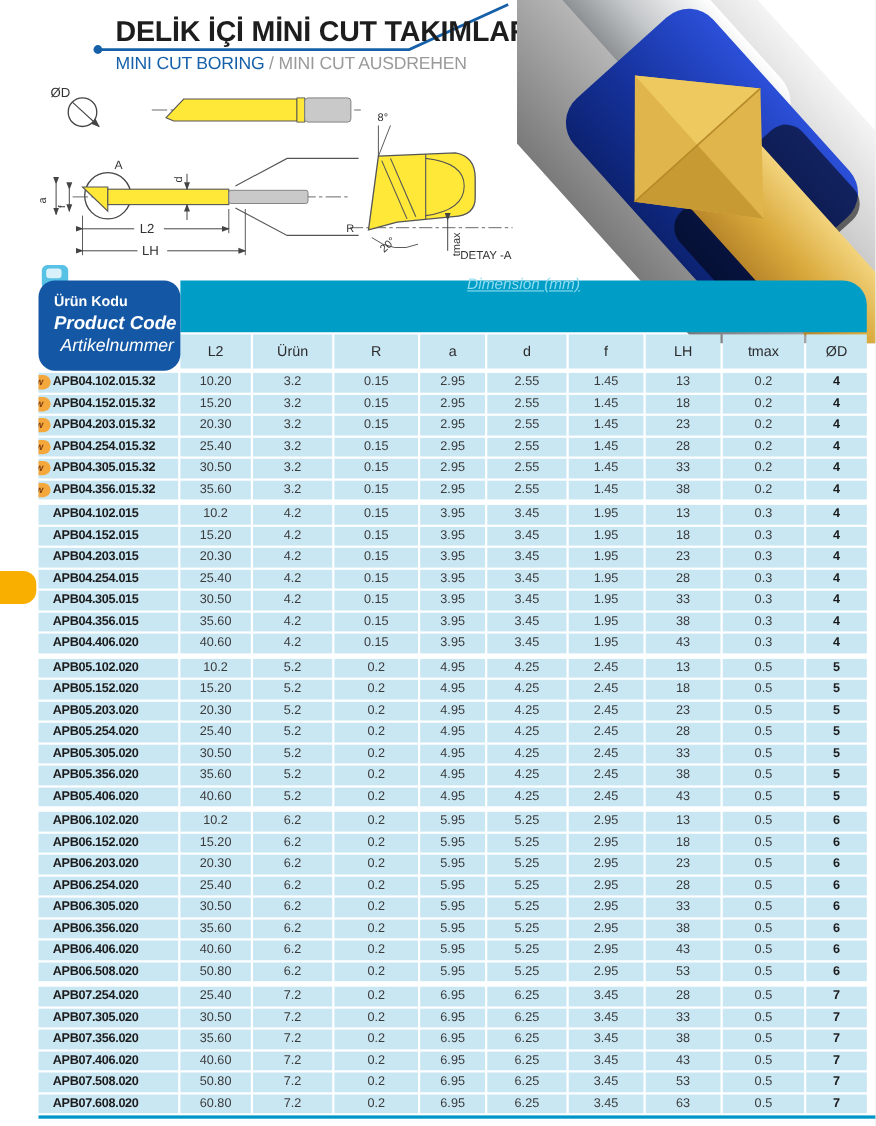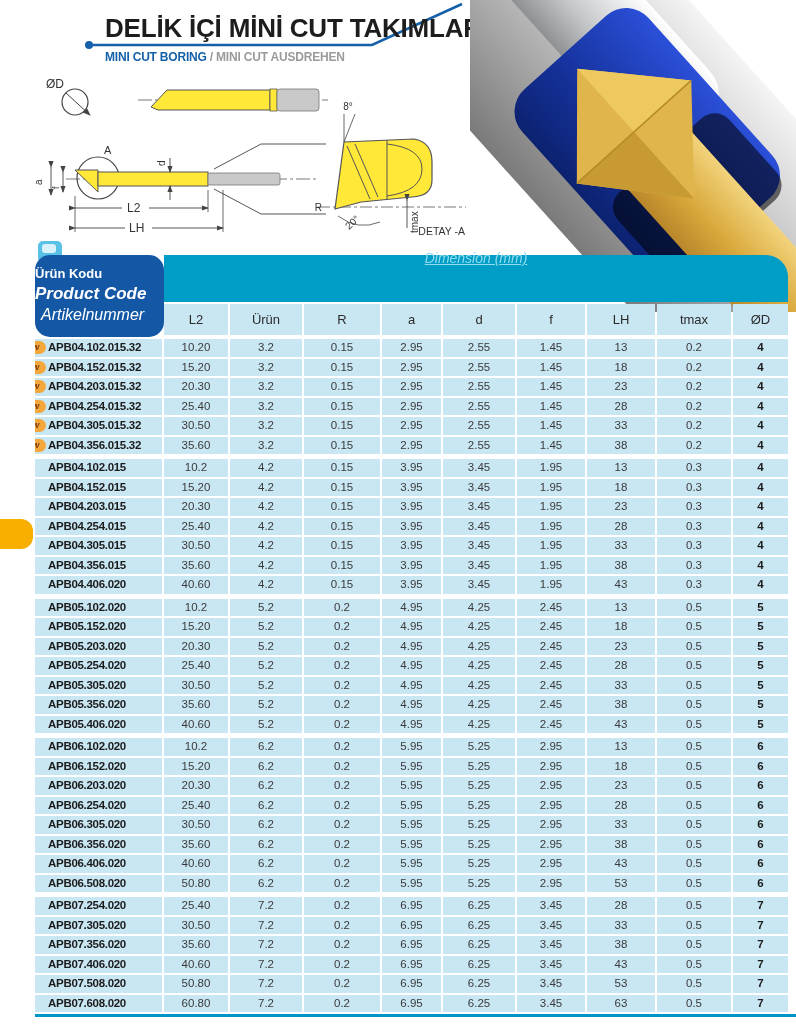--- a/index.html
+++ b/index.html
@@ -7,21 +7,21 @@
   #page{
     position:relative;width:796px;height:1024px;background:#ffffff;
     overflow:hidden;font-family:"Liberation Sans",sans-serif;margin:0 auto;
   }
   
   #title{
     position:absolute;left:105px;top:13px;font-size:26px;font-weight:bold;
     color:#1d1d1d;letter-spacing:-0.2px;white-space:nowrap;
   }
   #subtitle{
-    position:absolute;left:105px;top:50px;font-size:12px;font-weight:bold;
+    position:absolute;left:105px;top:50px;font-size:16px;font-weight:normal;
     white-space:nowrap;letter-spacing:-0.2px;
   }
   #subtitle .blue{color:#1560a8;}
   #subtitle .gray{color:#9a9a9a;}
   #headline-svg{position:absolute;left:0;top:0;}
   
   #drawing-svg{position:absolute;left:18px;top:70px;}
   #drawing-svg text{font-family:"Liberation Sans",sans-serif;fill:#333;}
   
   #render-svg{position:absolute;left:470px;top:0;}
@@ -46,21 +46,21 @@
     background:#009ec7;border-radius:0 22px 0 0;
     display:flex;flex-direction:column;justify-content:center;align-items:center;
     color:#fff;line-height:1.25;
   }
   #dims-band .l1{font-size:11px;font-weight:bold;}
   #dims-band .l2{font-size:14px;font-style:italic;color:#8fdcef;text-decoration:underline;}
   #dims-band .l3{font-size:10px;font-style:italic;margin-top:40px;}
   #code-box{
     position:absolute;left:0;top:0;width:129px;height:82px;background:#1458a5;
     border-radius:15px;z-index:2;color:#fff;
-    display:flex;flex-direction:column;justify-content:center;
+    display:flex;flex-direction:column;justify-content:center;padding-left:14px;
     line-height:1.3;
   }
   #code-box .l1{font-size:13px;font-weight:bold;}
   #code-box .l2{font-size:17px;font-weight:bold;font-style:italic;}
   #code-box .l3{font-size:16px;font-style:italic;padding-left:6px;}
   .cols-grid{
     display:grid;gap:0 2px;
     grid-template-columns:127px 64px 72px 76px 59px 72px 68px 68px 74px 55px;
   }
   #col-heads{position:absolute;left:0;top:49px;width:753px;}

